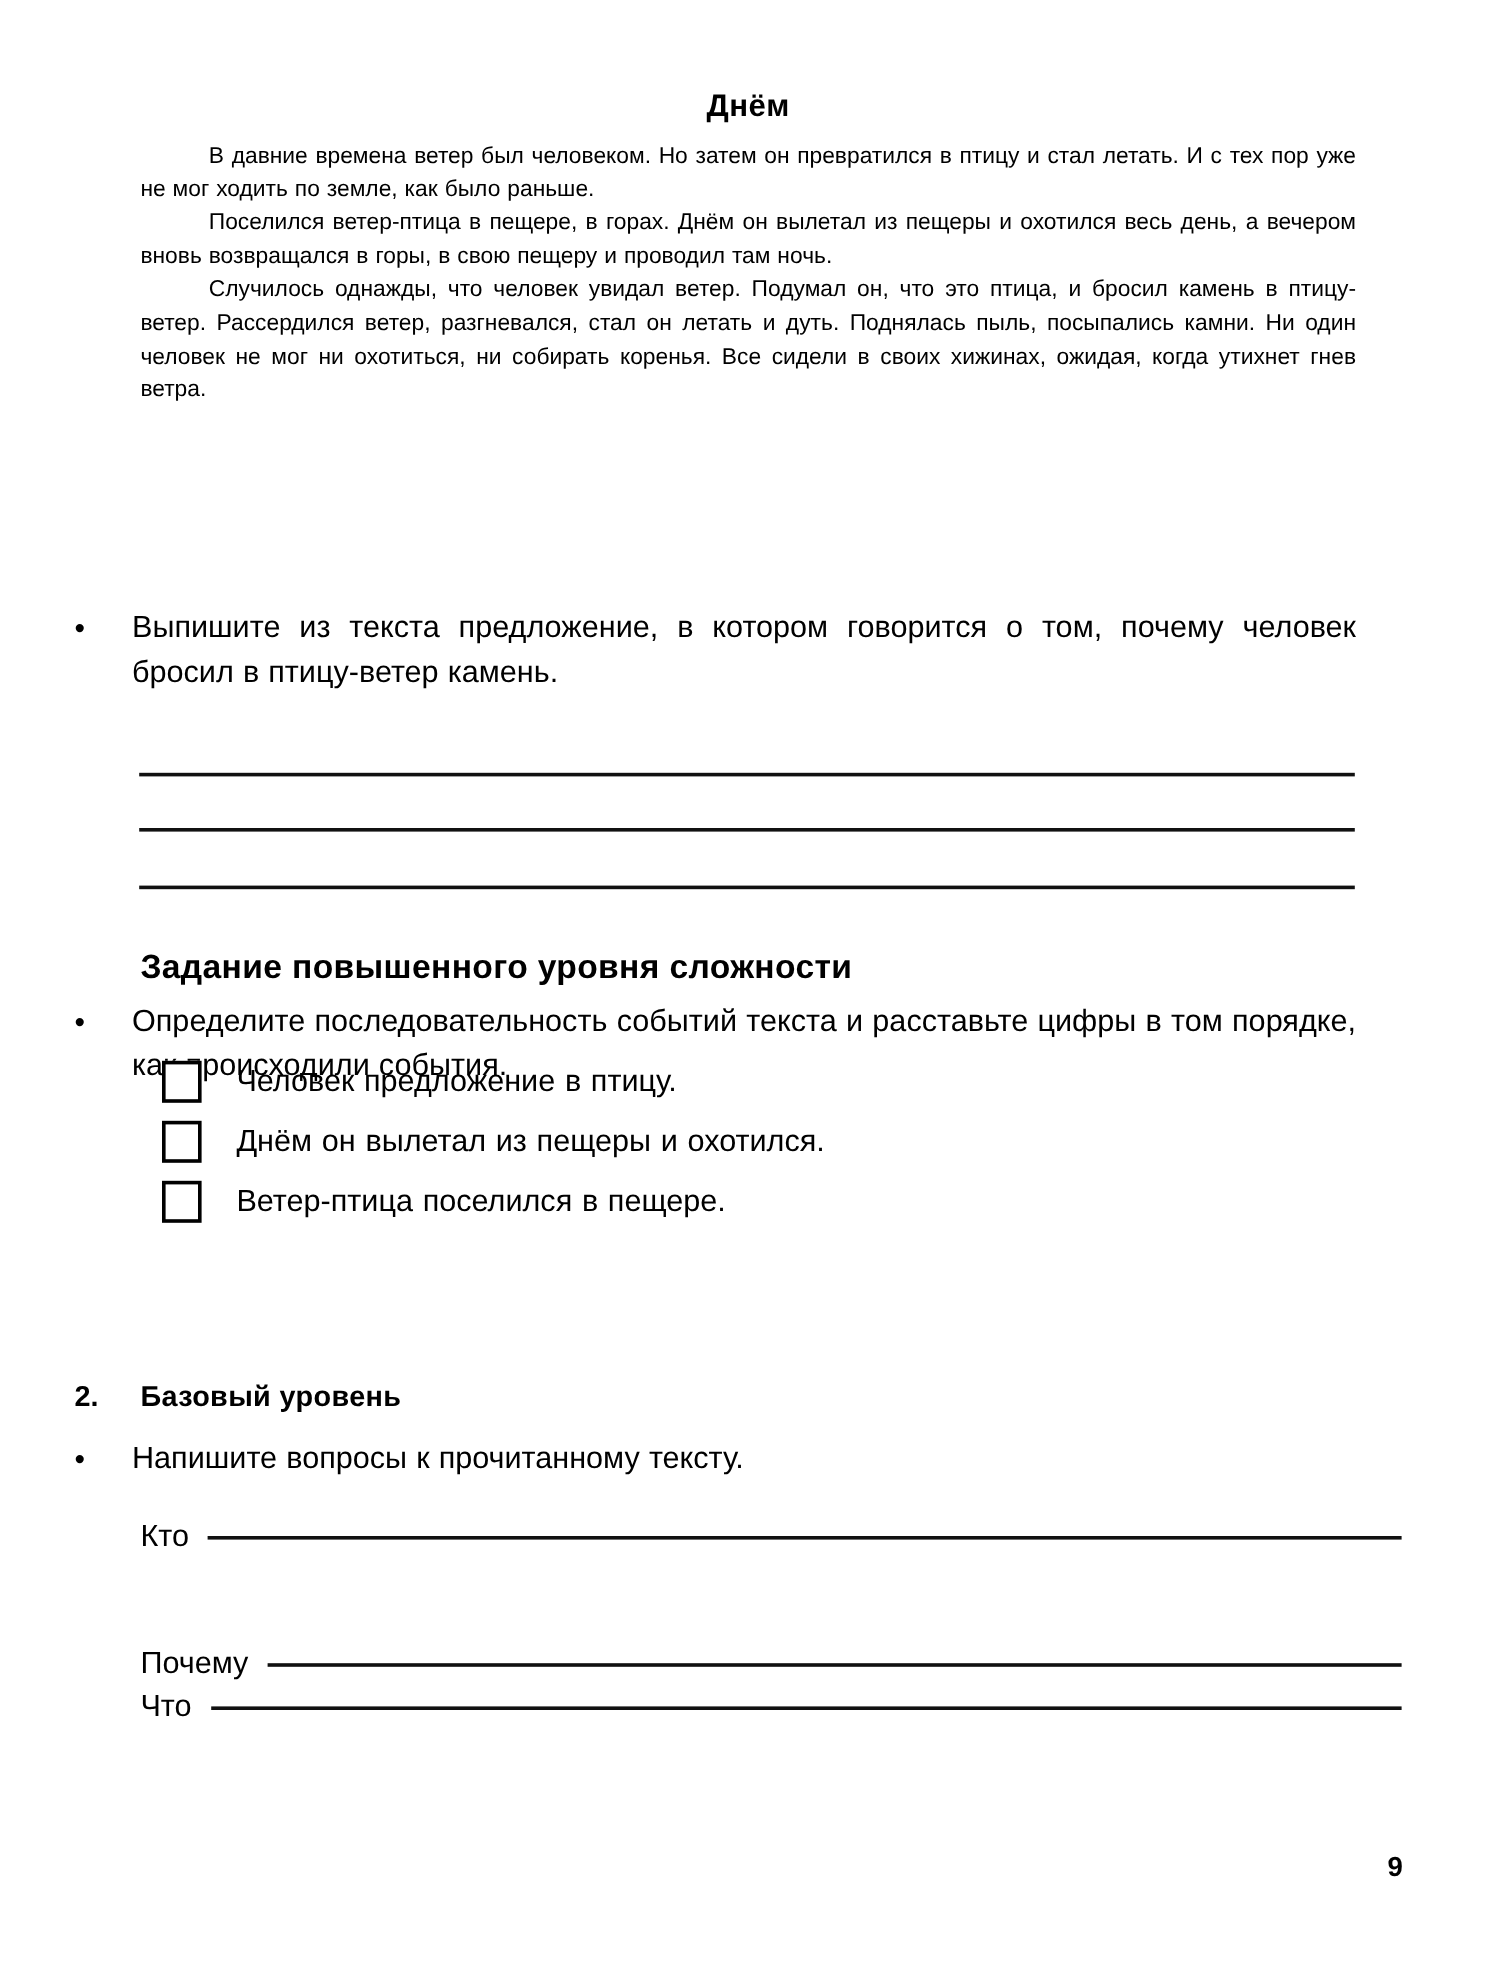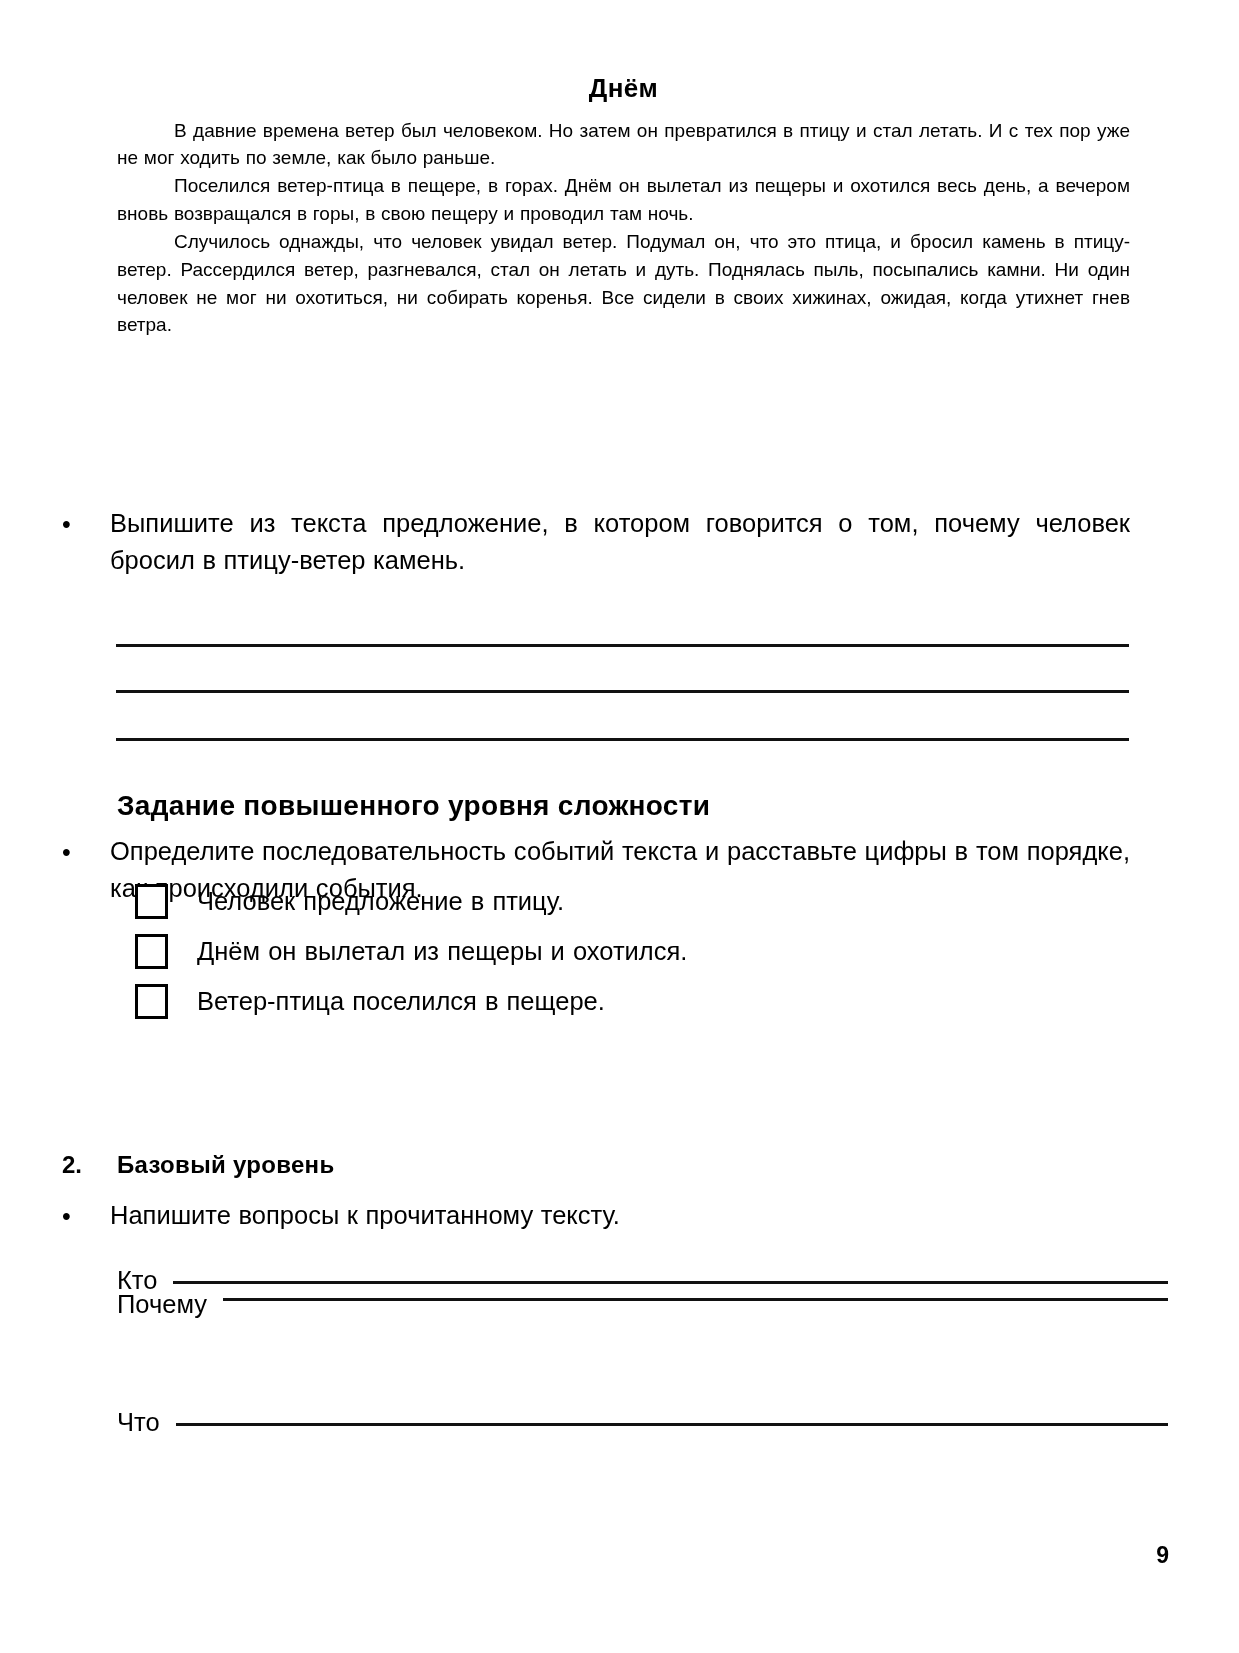--- a/index.html
+++ b/index.html
@@ -223,21 +223,21 @@
   <div class="task" style="left:55px; top:1197px; width:1075px;">
     <div class="bullet-dot"></div>
     <div class="task-text nojust">Напишите вопросы к прочитанному тексту.</div>
   </div>
 
   <div class="qrow" style="top:1265px;">
     <div class="qlabel">Кто</div>
     <div class="qline"></div>
   </div>
 
-  <div class="qrow" style="top:1289px;align-items:center;">
+  <div class="qrow" style="top:1371px;">
     <div class="qlabel">Почему</div>
     <div class="qline"></div>
   </div>
 
   <div class="qrow" style="top:1407px;">
     <div class="qlabel">Что</div>
     <div class="qline"></div>
   </div>
 
   <div class="page-number">9</div>

